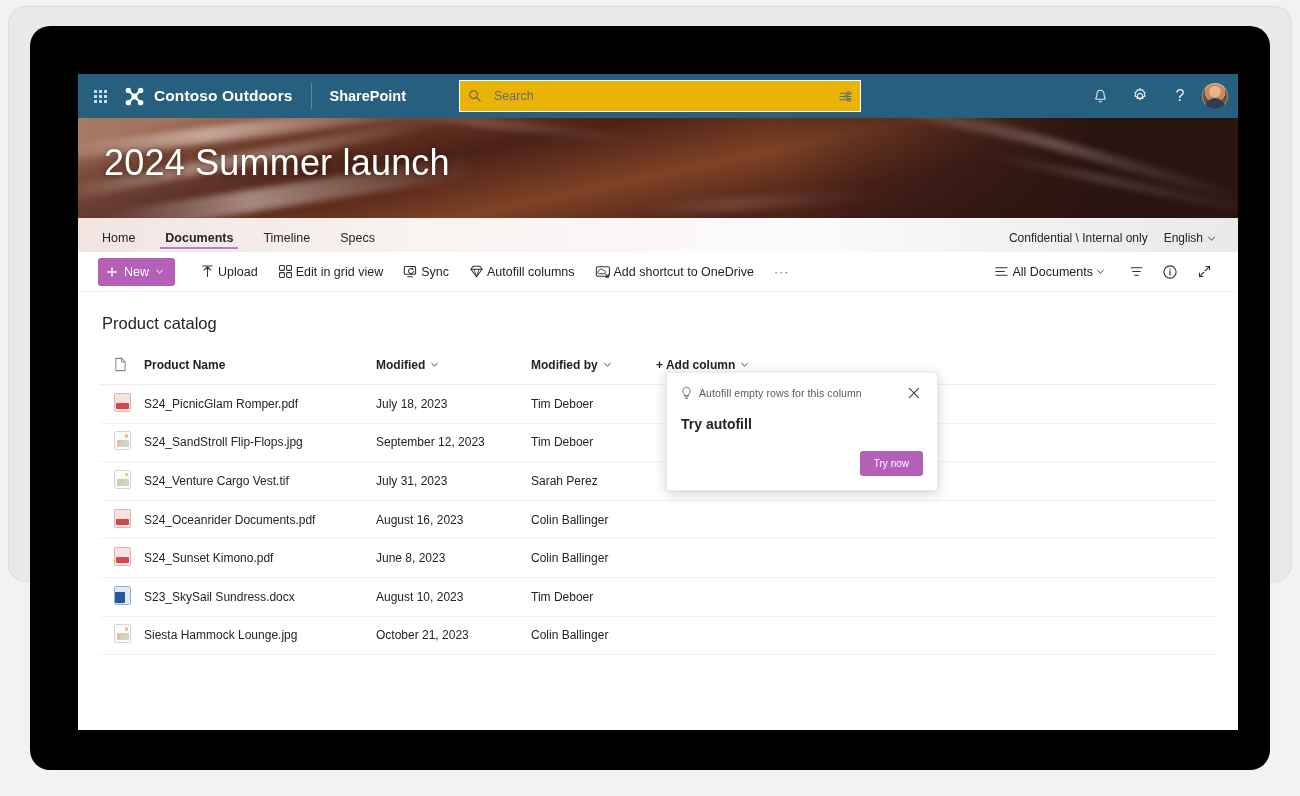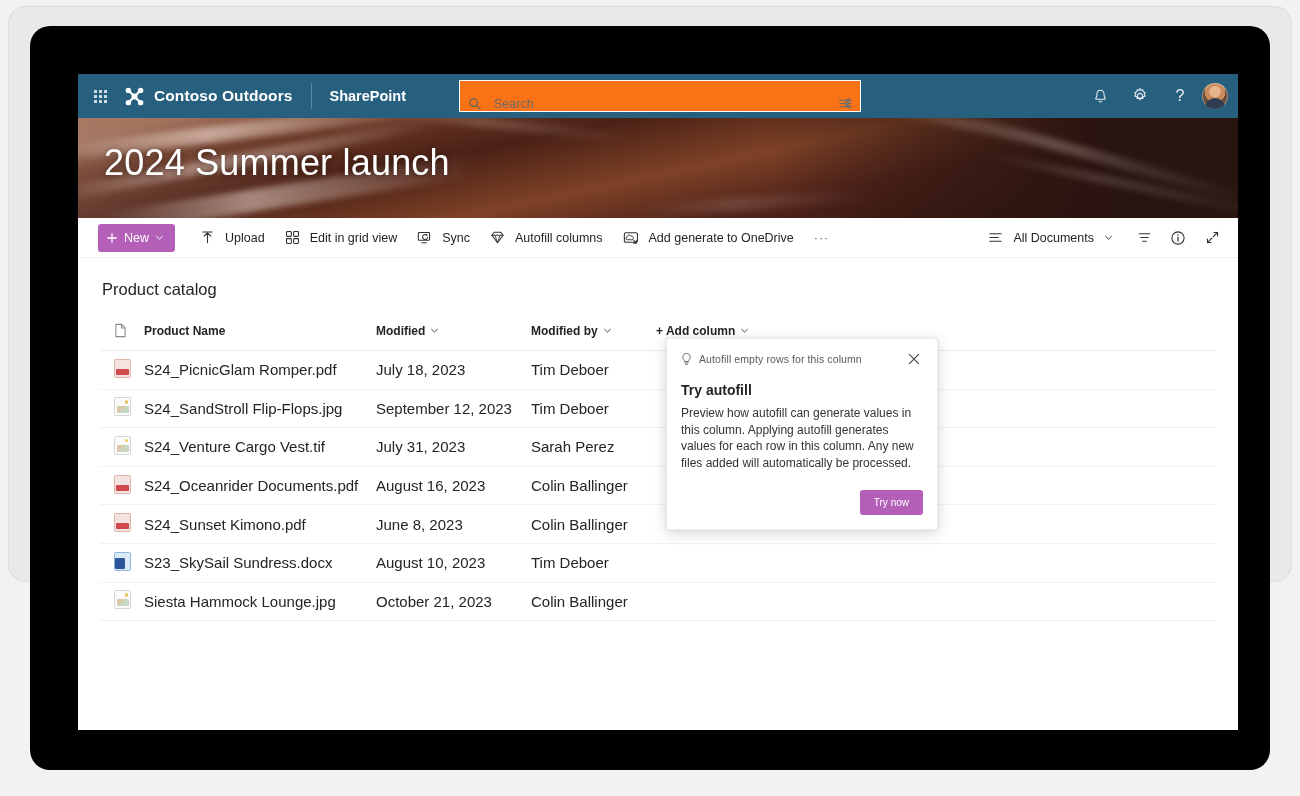--- a/index.html
+++ b/index.html
@@ -59,22 +59,22 @@
   #brand-name {
     font-size: 15.5px; font-weight: bold; letter-spacing: .1px; white-space: nowrap;
   }
   #header-divider {
     width: 1px; height: 26px; background: #5b87a1; margin: 0 18px;
   }
   #suite-app-name { font-size: 14.5px; font-weight: bold; cursor: pointer; }
   #search-wrap {
     position: absolute; left: 382px; top: 7px;
     width: 400px; height: 30px;
-    background: #f97316;
-    display: flex; align-items: flex-end;
+    background: #eab308;
+    display: flex; align-items: center;
     box-shadow: 0 0 0 1px #ffffff;
   }
   #search-wrap input {
     border: 0; outline: 0; flex: 1;
     font-family: "Liberation Sans", sans-serif;
     font-size: 12.5px; color: #444;
     background: transparent;
     padding: 0 4px;
   }
   #search-wrap input::placeholder { color: #6b6b6b; }
@@ -144,33 +144,33 @@
   #nav-right {
     margin-left: auto; display: flex; align-items: center; gap: 16px;
     padding-bottom: 7px;
   }
   #nav-right span { font-size: 12px; color: #242424; white-space: nowrap; }
   #lang-pick { display: flex; align-items: center; gap: 4px; cursor: pointer; }
 
   
   #command-bar {
     height: 40px; display: flex; align-items: center;
-    padding: 0 10px 0 20px;
+    padding: 0 18px 0 20px;
     background: #fff;
     border-bottom: 1px solid #f0f0f0;
   }
   #new-button {
     display: flex; align-items: center; gap: 6px;
     background: #b45fb8; color: #fff;
     height: 28px; padding: 0 11px 0 8px;
     border-radius: 3px; cursor: pointer;
     font-size: 12.5px; margin-right: 18px;
   }
   .cmd {
-    display: flex; align-items: center; gap: 10px;
+    display: flex; align-items: center; gap: 3px;
     font-size: 12.5px; color: #242424;
     height: 30px; padding: 0 7px; margin-right: 6px;
     cursor: pointer; border-radius: 2px; white-space: nowrap;
   }
   #cmd-right {
     margin-left: auto; display: flex; align-items: center; gap: 2px;
   }
   .cmd-ic {
     width: 32px; height: 30px; display: flex; align-items: center; justify-content: center;
     cursor: pointer; border-radius: 2px;
@@ -183,21 +183,21 @@
     padding: 22px 0 18px 2px;
   }
   table { width: 100%; border-collapse: collapse; table-layout: fixed; }
   th {
     text-align: left; font-size: 12px; font-weight: bold; color: #242424;
     padding: 6px 0 12px 0; border-bottom: 1px solid #ededed;
     white-space: nowrap;
   }
   th .hd { display: flex; align-items: center; gap: 5px; cursor: pointer; }
   td {
-    font-size: 15px; color: #242424;
+    font-size: 12px; color: #242424;
     height: 38.6px; border-bottom: 1px solid #f2f2f2;
     vertical-align: middle; white-space: nowrap;
   }
   .col-ic   { width: 44px; }
   .col-name { width: 232px; }
   .col-mod  { width: 155px; }
   .col-by   { width: 125px; }
 
   
   .fi-pdf, .fi-doc, .fi-img { position: relative; width: 17px; height: 19px; }
@@ -346,20 +346,37 @@
         <div class="hero-streak" style="left:-30px;  top:34px; width:400px; height:13px; transform:rotate(-11deg); opacity:.8;"></div>
         <div class="hero-streak" style="left:20px;   top:66px; width:380px; height:22px; transform:rotate(-9deg);  opacity:.9;"></div>
         <div class="hero-streak" style="left:300px;  top:2px;  width:260px; height:10px; transform:rotate(6deg);   opacity:.35;"></div>
         <div class="hero-streak" style="left:760px;  top:8px;  width:300px; height:9px;  transform:rotate(13deg);  opacity:.3;"></div>
         <div class="hero-streak" style="left:840px;  top:30px; width:340px; height:11px; transform:rotate(16deg);  opacity:.4;"></div>
         <div class="hero-streak" style="left:900px;  top:62px; width:300px; height:9px;  transform:rotate(12deg);  opacity:.3;"></div>
         <div class="hero-streak" style="left:560px;  top:78px; width:240px; height:14px; transform:rotate(-4deg);  opacity:.25;"></div>
         <h1 id="hero-title">2024 Summer launch</h1>
       </div>
 
+      <div id="site-nav">
+        <div class="nav-item">Home</div>
+        <div class="nav-item active">Documents</div>
+        <div class="nav-item">Timeline</div>
+        <div class="nav-item">Specs</div>
+        <div id="nav-right">
+          <span>Confidential \ Internal only</span>
+          <div id="lang-pick">
+            <span>English</span>
+            <span>
+              <svg width="9" height="9" viewBox="0 0 10 10">
+                  <path d="M1.5 3.4 L5 6.8 L8.5 3.4" fill="none" stroke="#333" stroke-width="1.1"></path>
+                </svg>
+            </span>
+          </div>
+        </div>
+      </div>
 
       <div id="command-bar">
         <div id="new-button">
           <span>
             <svg width="12" height="12" viewBox="0 0 12 12">
                 <path d="M6 1.2v9.6M1.2 6h9.6" stroke="#fff" stroke-width="1.3"></path>
               </svg>
           </span>
           <span>New</span>
           <span>
@@ -415,21 +432,21 @@
         </div>
 
         <div class="cmd">
           <span>
             <svg width="16" height="15" viewBox="0 0 17 16">
               <rect x="1.4" y="3" width="14" height="10" rx="1.6" fill="none" stroke="#323130" stroke-width="1.15"></rect>
               <path d="M4.6 10.4c-.9 0-1.6-.7-1.6-1.6 0-.8.6-1.5 1.4-1.6.2-1 1.1-1.8 2.2-1.8.9 0 1.7.5 2 1.3.2-.1.4-.1.6-.1 1 0 1.8.8 1.8 1.8s-.8 2-1.8 2z" fill="none" stroke="#323130" stroke-width="1.05"></path>
               <path d="M11.2 10.8 L14.2 13.8 M14.2 11.2v2.8h-2.8" fill="none" stroke="#323130" stroke-width="1.1" stroke-linecap="round"></path>
             </svg>
           </span>
-          <span>Add generate to OneDrive</span>
+          <span>Add shortcut to OneDrive</span>
         </div>
 
         <div class="cmd" style="color:#5b5b5b;letter-spacing:1px;">···</div>
 
         <div id="cmd-right">
           <div class="cmd">
             <span>
               <svg width="15" height="15" viewBox="0 0 16 16">
                 <path d="M2 4h12M2 8h9M2 12h12" stroke="#323130" stroke-width="1.15" stroke-linecap="round"></path>
               </svg>
@@ -577,21 +594,20 @@
               </svg>
             </span>
             <div id="callout-hint">Autofill empty rows for this column</div>
             <div id="callout-close">
               <svg width="12" height="12" viewBox="0 0 12 12">
                 <path d="M1.4 1.4 L10.6 10.6 M10.6 1.4 L1.4 10.6" stroke="#444" stroke-width="1.15" stroke-linecap="round"></path>
               </svg>
             </div>
           </div>
           <div id="callout-heading">Try autofill</div>
-          <div id="callout-body">Preview how autofill can generate values in this column. Applying autofill generates values for each row in this column. Any new files added will automatically be processed.</div>
           <div id="callout-actions">
             <button id="try-now-button">Try now</button>
           </div>
         </div>
 
       </div>
     </div>
   </div>
 </div>
 

